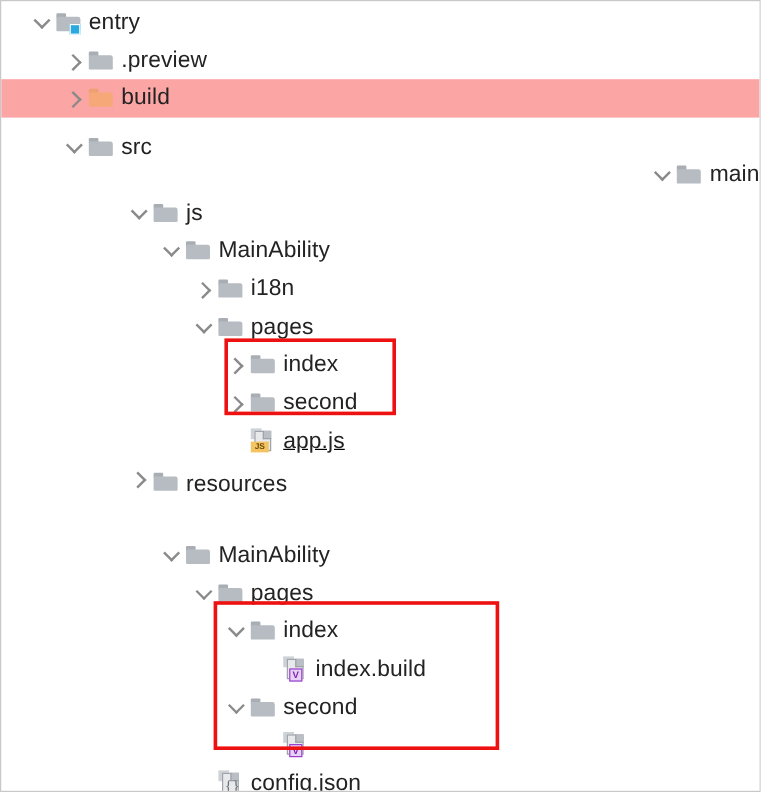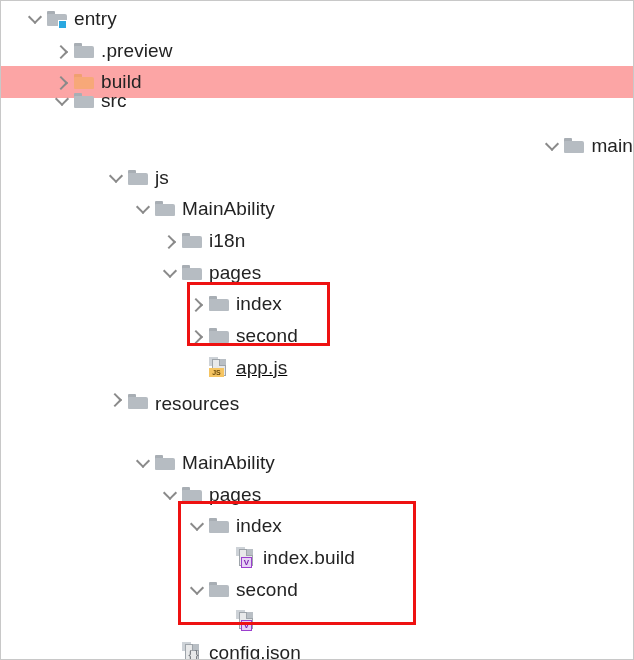--- a/index.html
+++ b/index.html
@@ -217,21 +217,21 @@
       </div>
       <div class="row hl" style="top: 65.4px;">
         <div style="flex: 0 0 auto; height: 32px; width: 51px;"></div>
         <div class="twisty collapsed"></div>
         <div class="icon ic-folder orange">
           <span class="tab"></span>
           <span class="body"></span>
         </div>
         <span class="label">build</span>
       </div>
-      <div class="row" style="top: 84px;">
+      <div class="row" style="top: 106px;">
         <div style="flex: 0 0 auto; height: 32px; width: 51px;"></div>
         <div class="twisty expanded"></div>
         <div class="icon ic-folder">
           <span class="tab"></span>
           <span class="body"></span>
         </div>
         <span class="label">src</span>
       </div>
       <div class="row" style="top: 128.8px; justify-content: flex-end;">
         <div style="flex: 0 0 auto; height: 32px; width: 78px;"></div>

